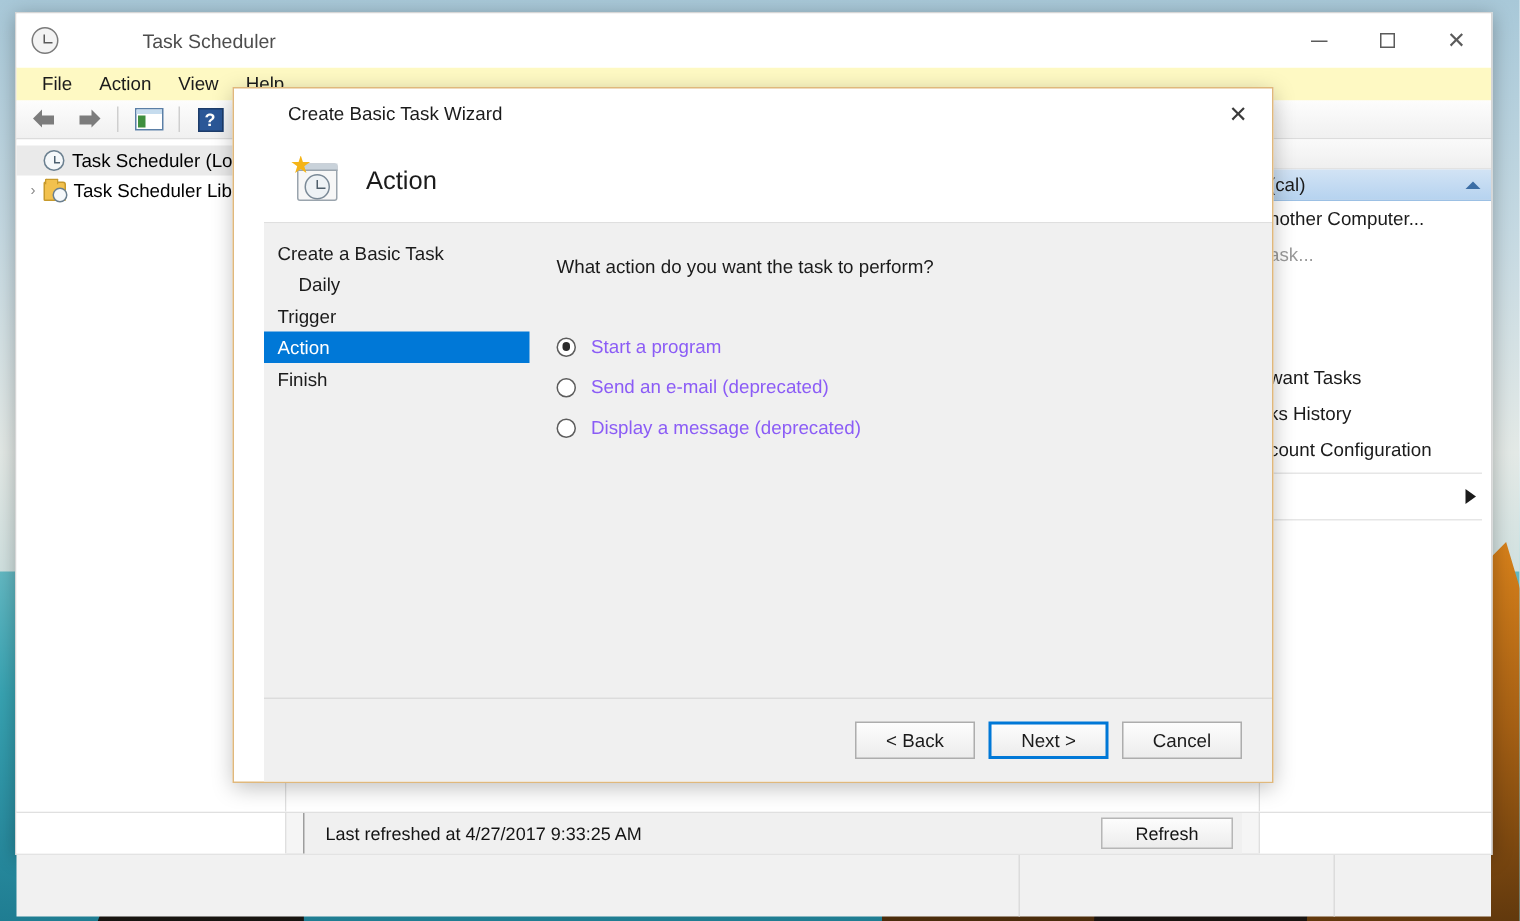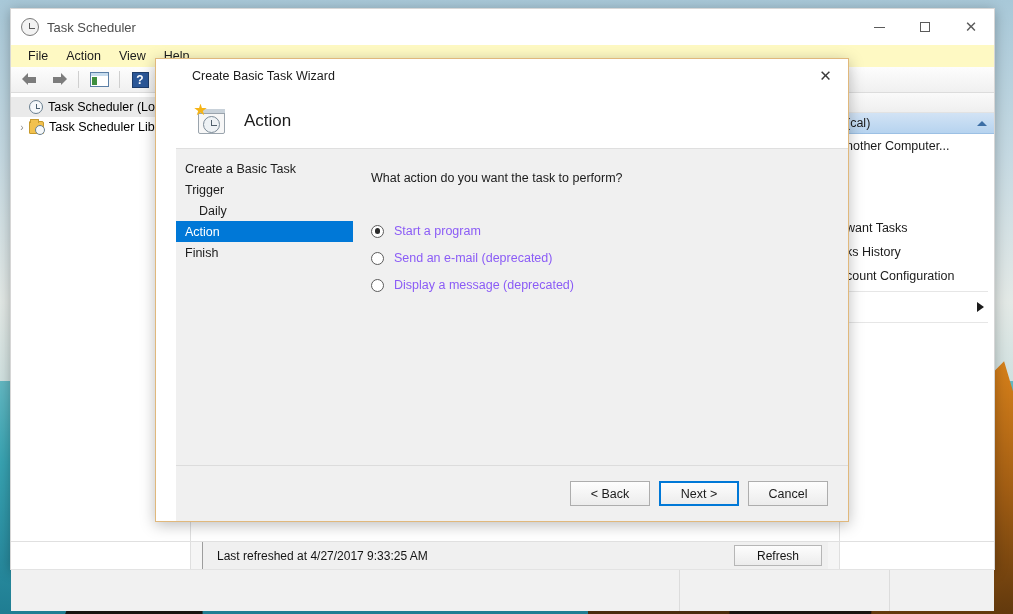--- a/index.html
+++ b/index.html
@@ -32,21 +32,21 @@
   .wp-foam { position:absolute; left:60%; top:82%; width:22%; height:5%;
     background: radial-gradient(ellipse at 50% 50%, rgba(255,255,255,.85), rgba(255,255,255,0) 70%); }
 
   
   #mmc-window {
     position:absolute; left:10px; top:8px; width:985px; height:562px;
     background:#ffffff; border:1px solid #d6d6d6;
     box-shadow: 0 2px 12px rgba(0,0,0,.28);
   }
   .titlebar { height:36px; background:#ffffff; display:flex; align-items:center;
-    padding-left:10px; position:relative; }
+    padding-left:10px; position:relative;gap:48px; }
   .title-ico { width:18px; height:18px; border-radius:50%;
     border:1.6px solid #7a7a7a; background:#f3f3f3; position:relative; margin-right:8px; }
   .title-ico:before { content:""; position:absolute; left:7px; top:3.5px; width:1.4px; height:6px; background:#5a5a5a; }
   .title-ico:after  { content:""; position:absolute; left:7.5px; top:8.5px; width:5px; height:1.4px; background:#5a5a5a; }
   .title-text { font-size:13px; color:#4d4d4d; }
   .win-btns { position:absolute; right:0; top:0; height:36px; display:flex; }
   .win-btn { width:46px; height:36px; display:flex; align-items:center; justify-content:center;
     color:#5b5b5b; }
   .glyph-min { width:11px; height:1px; background:#5b5b5b; }
   .glyph-max { width:10px; height:10px; border:1px solid #5b5b5b; }
@@ -245,20 +245,21 @@
 
     <div class="center-pane"></div>
 
     <div class="actions-pane">
       <div class="ap-head"></div>
       <div class="ap-title">
         <span>(cal)</span>
         <span class="ap-caret"></span>
       </div>
       <div class="ap-item">nother Computer...</div>
+      <div class="ap-item dim">ask...</div>
       <div class="ap-spacer"></div>
       <div class="ap-item">want Tasks</div>
       <div class="ap-item">ks History</div>
       <div class="ap-item">count Configuration</div>
       <div class="ap-sep"></div>
       <div class="ap-more">
         <span class="ap-tri"></span>
       </div>
       <div class="ap-sep"></div>
     </div>
@@ -296,22 +297,22 @@
       <div class="wzi-clock"></div>
       <div class="wzi-star"></div>
     </div>
     <div class="wz-head-title">Action</div>
   </div>
 
   <div class="wz-body">
 
     <div class="wz-steps">
       <div class="wz-step">Create a Basic Task</div>
+      <div class="wz-step indent">Daily</div>
       <div class="wz-step">Trigger</div>
-      <div class="wz-step indent">Daily</div>
       <div class="wz-step active">Action</div>
       <div class="wz-step">Finish</div>
     </div>
 
     <div class="wz-main">
       <div class="wz-question">What action do you want the task to perform?</div>
 
       <div class="radio-row">
         <span class="radio on"></span>
         <span class="radio-label">Start a program</span>

